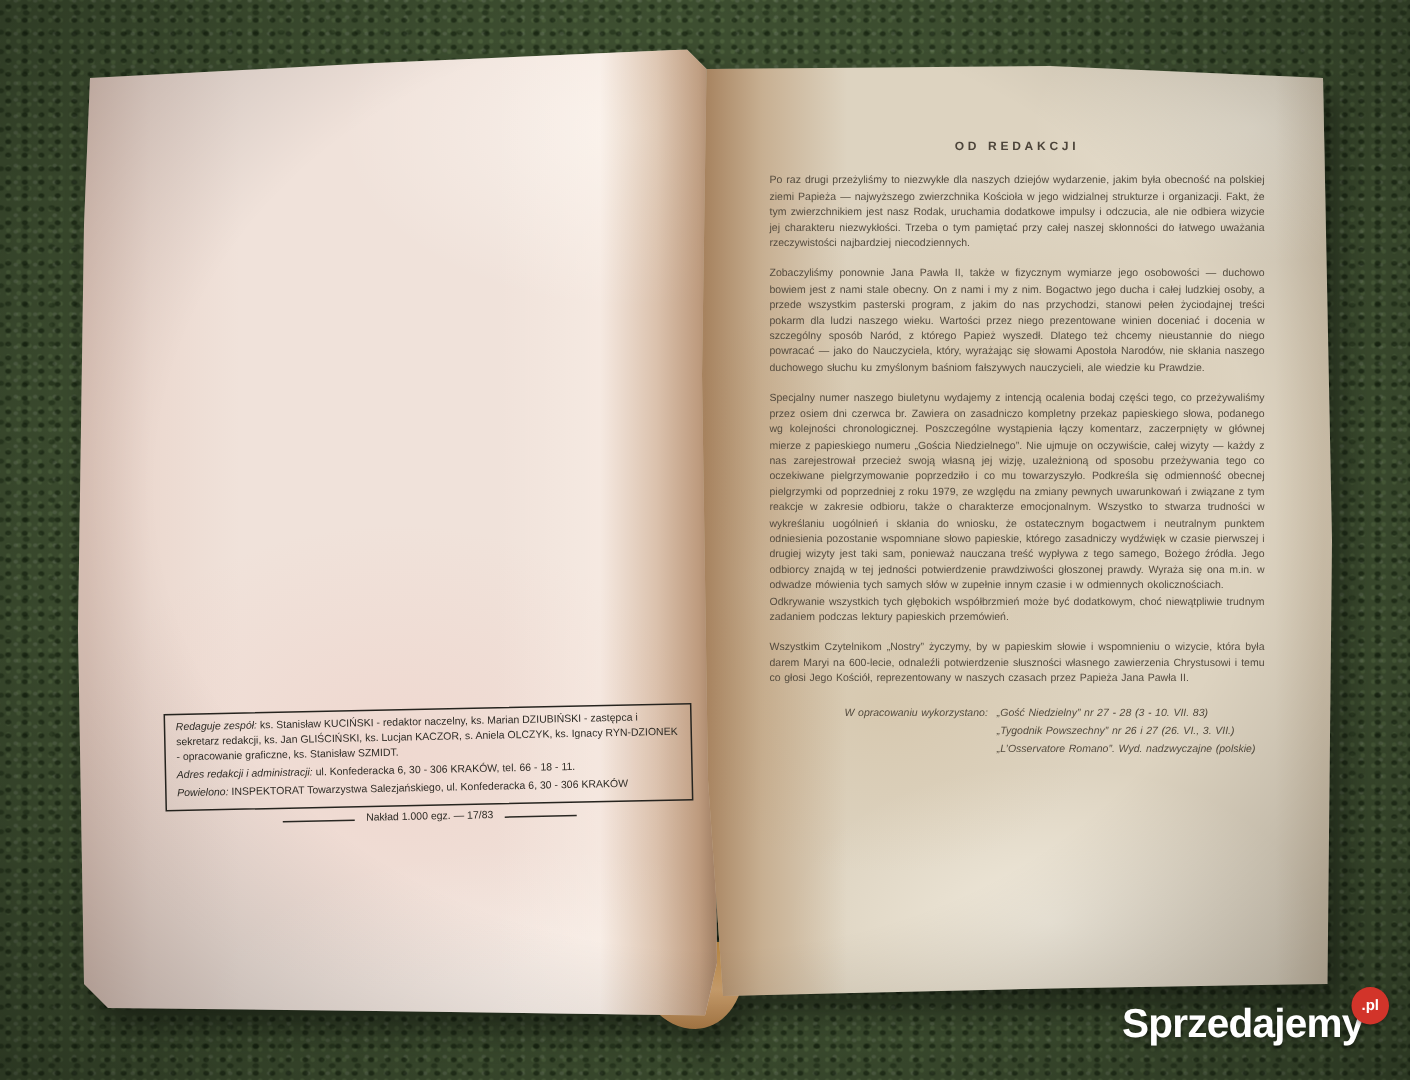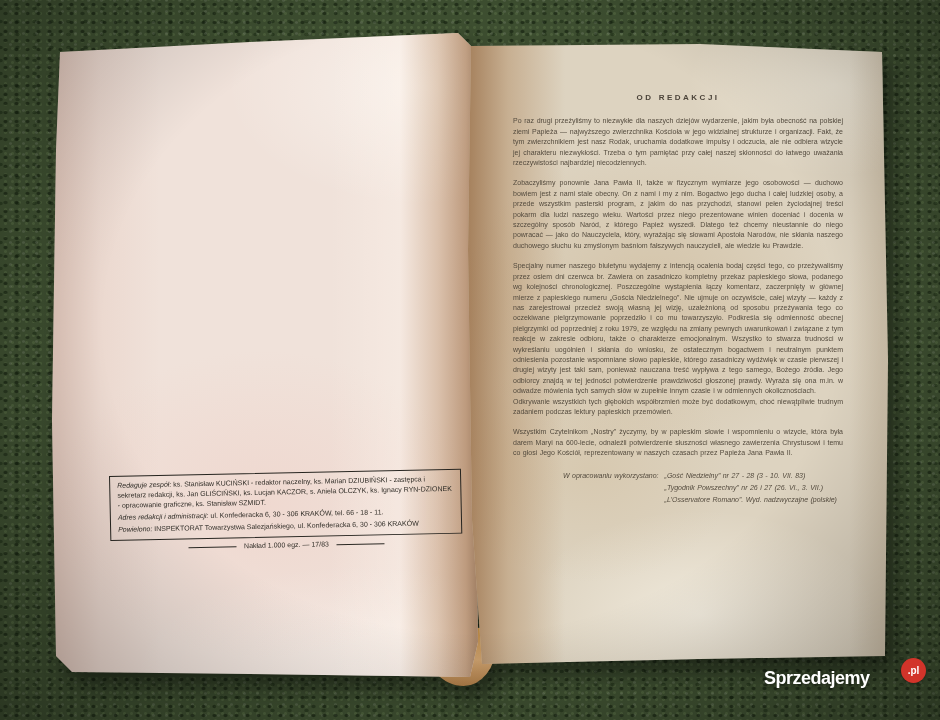--- a/index.html
+++ b/index.html
@@ -64,22 +64,22 @@
     font-size:7px;line-height:10px;}
   .imprint-box{border:1.5px solid #26241f;padding:4px 7px 5px;background:rgba(255,255,255,0.04);}
   .imprint-box p{margin:0;}
   .imprint-box p + p{margin-top:2px;}
   .imprint i{font-style:italic;}
   .printrun-row{display:flex;align-items:center;justify-content:center;gap:8px;margin-top:3px;}
   .rule{width:48px;border-top:1.6px solid #2a2823;height:0;}
 
   
   .watermark{position:absolute;left:748px;top:669px;z-index:10;white-space:nowrap;}
-  .wm-text{font-weight:bold;font-size:18px;line-height:1;color:#ffffff;letter-spacing:-0.5px;
-    text-shadow:0 2px 4px rgba(0,0,0,0.45);margin-left:16px;}
+  .wm-text{font-weight:bold;font-size:27px;line-height:1;color:#ffffff;letter-spacing:-0.5px;
+    text-shadow:0 2px 4px rgba(0,0,0,0.45);}
   .wm-badge{position:absolute;left:153px;top:-11px;width:25px;height:25px;border-radius:50%;
     background:#d2342a;color:#ffffff;font-weight:bold;font-size:10px;line-height:25px;
     text-align:center;box-shadow:0 1px 3px rgba(0,0,0,0.4);}
 </style>
 </head>
 <body>
 
 <div class="scene">
 
   <div class="book">

